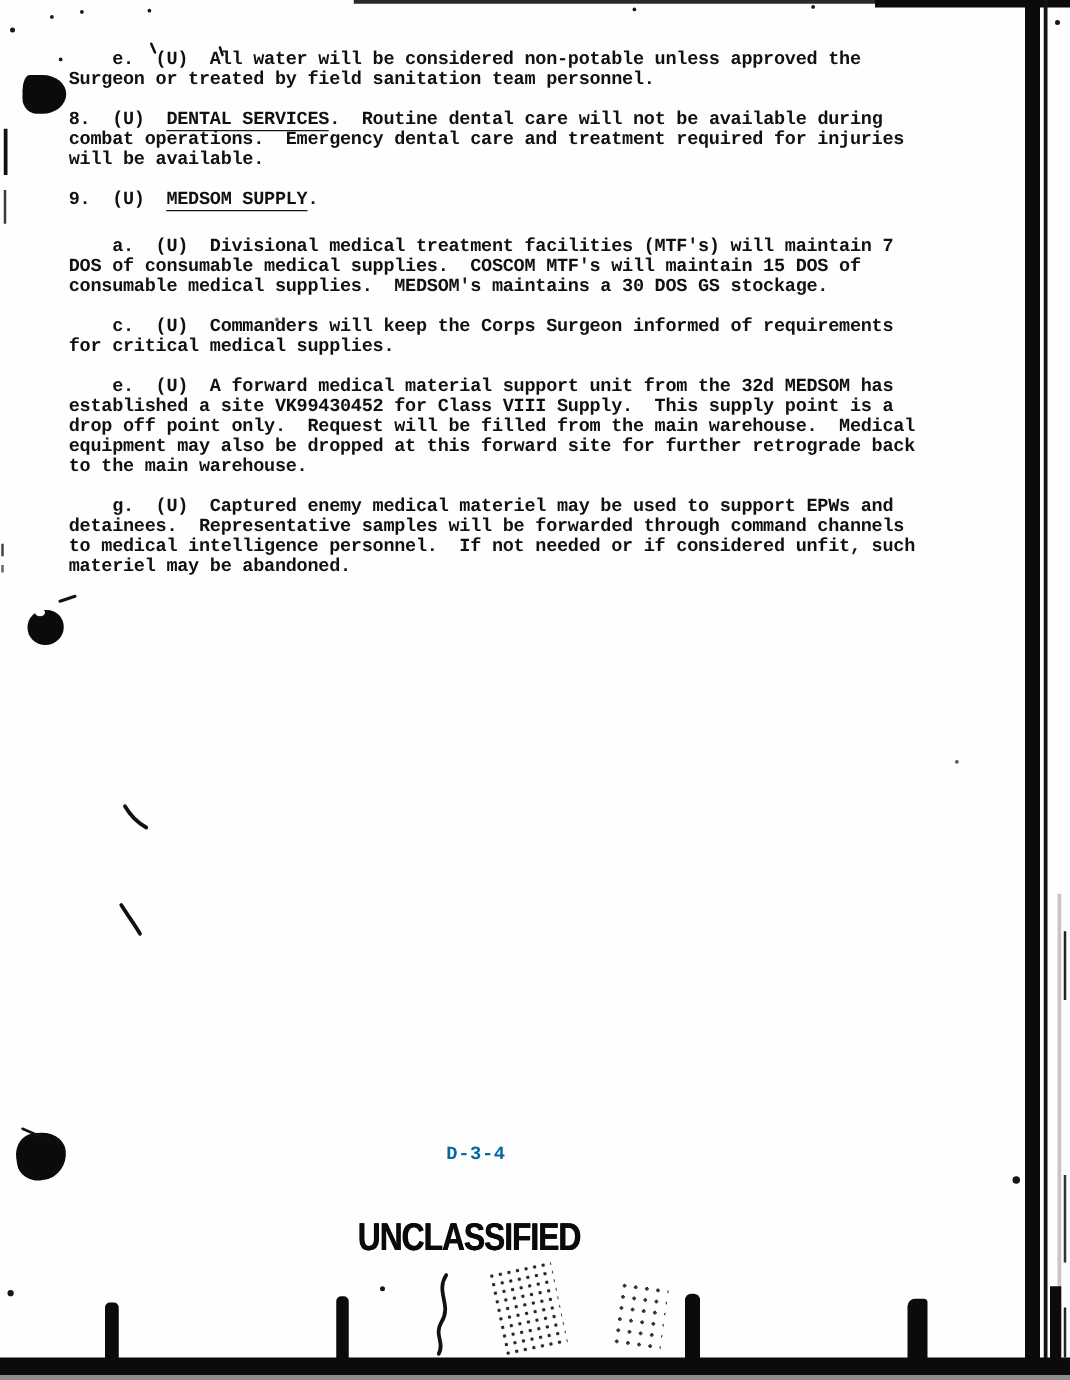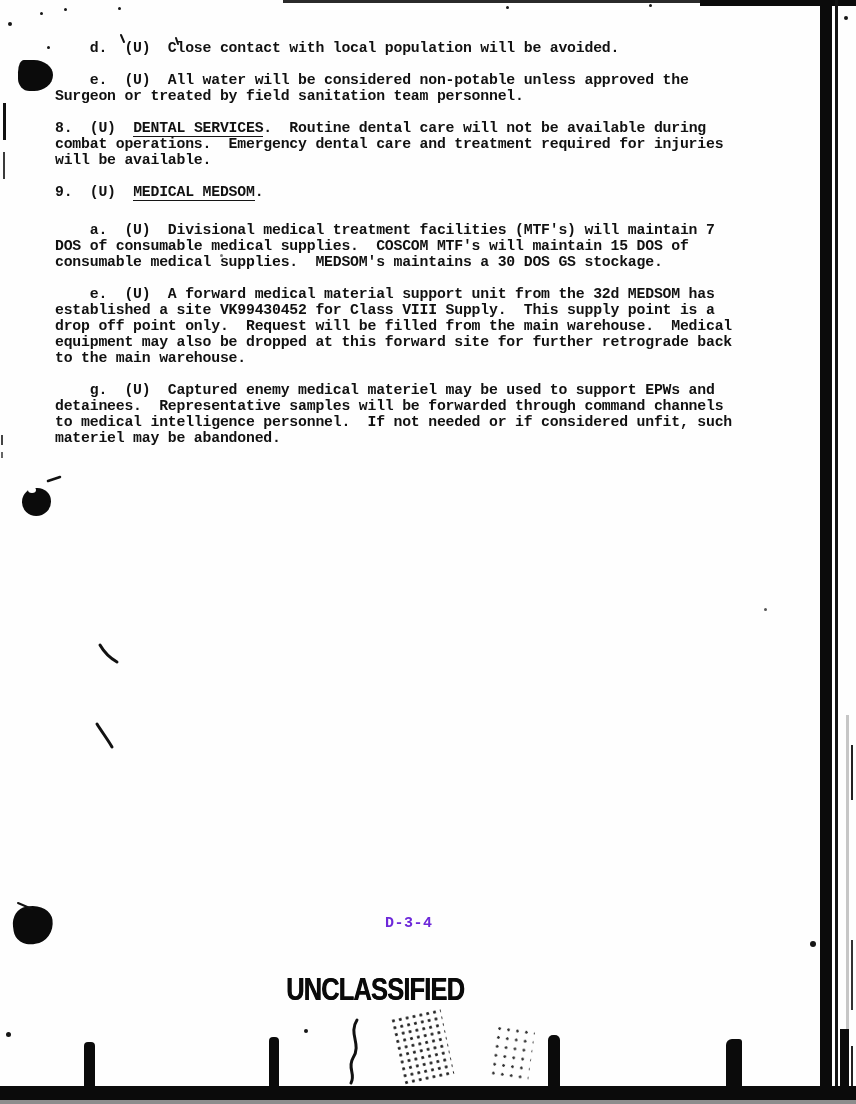--- a/index.html
+++ b/index.html
@@ -13,22 +13,22 @@
   .body-text{
     position:absolute;left:55px;top:40px;width:722px;
     color:#111;font-weight:bold;font-size:14.8px;line-height:16px;
     letter-spacing:-0.2px;
   }
   .para{white-space:pre-wrap;margin:0 0 16px 0;}
   .para.gap-lg{margin-bottom:22px;}
   .u{border-bottom:1.6px solid #151515;text-align:right;}
   
   .page-number{
-    position:absolute;left:357px;top:915px;color:#6d28d9;
-    font-weight:bold;font-size:15px;letter-spacing:0.5px;margin-left:28px;
+    position:absolute;left:357px;top:915px;color:#0369a1;
+    font-weight:bold;font-size:15px;letter-spacing:0.5px;
   }
   .stamp{
     position:absolute;left:286px;top:972px;width:200px;
     color:#0a0a0a;font-family:"Liberation Sans",sans-serif;
     font-weight:900;font-size:31px;letter-spacing:-1px;
     transform:scaleX(0.82);transform-origin:left center;
     text-shadow:0.6px 0 0 #0a0a0a;
   }
   
   .artifact{position:absolute;}
@@ -43,33 +43,34 @@
     background-size:9px 9px;transform:rotate(8deg);opacity:0.85;
   }
   svg.overlay{position:absolute;left:0;top:0;pointer-events:none;}
 </style>
 </head>
 <body>
 
 <div class="page">
 
   <div class="body-text">
-    <div class="para">    d.  (U)  Close contact with local population will be avoided.</div>
     <div class="para">    e.  (U)  All water will be considered non-potable unless approved the
 Surgeon or treated by field sanitation team personnel.</div>
 
     <div class="para"><span>8.  (U)  </span><span class="u">DENTAL SERVICES</span><span>.  Routine dental care will not be available during
 combat operations.  Emergency dental care and treatment required for injuries
 will be available.</span></div>
 
-    <div class="para gap-lg"><span>9.  (U)  </span><span class="u">MEDICAL MEDSOM</span><span>.</span></div>
+    <div class="para gap-lg"><span>9.  (U)  </span><span class="u">MEDSOM SUPPLY</span><span>.</span></div>
 
     <div class="para">    a.  (U)  Divisional medical treatment facilities (MTF's) will maintain 7
 DOS of consumable medical supplies.  COSCOM MTF's will maintain 15 DOS of
 consumable medical supplies.  MEDSOM's maintains a 30 DOS GS stockage.</div>
+    <div class="para">    c.  (U)  Commanders will keep the Corps Surgeon informed of requirements
+for critical medical supplies.</div>
     <div class="para">    e.  (U)  A forward medical material support unit from the 32d MEDSOM has
 established a site VK99430452 for Class VIII Supply.  This supply point is a
 drop off point only.  Request will be filled from the main warehouse.  Medical
 equipment may also be dropped at this forward site for further retrograde back
 to the main warehouse.</div>
     <div class="para">    g.  (U)  Captured enemy medical materiel may be used to support EPWs and
 detainees.  Representative samples will be forwarded through command channels
 to medical intelligence personnel.  If not needed or if considered unfit, such
 materiel may be abandoned.</div>
   </div>

